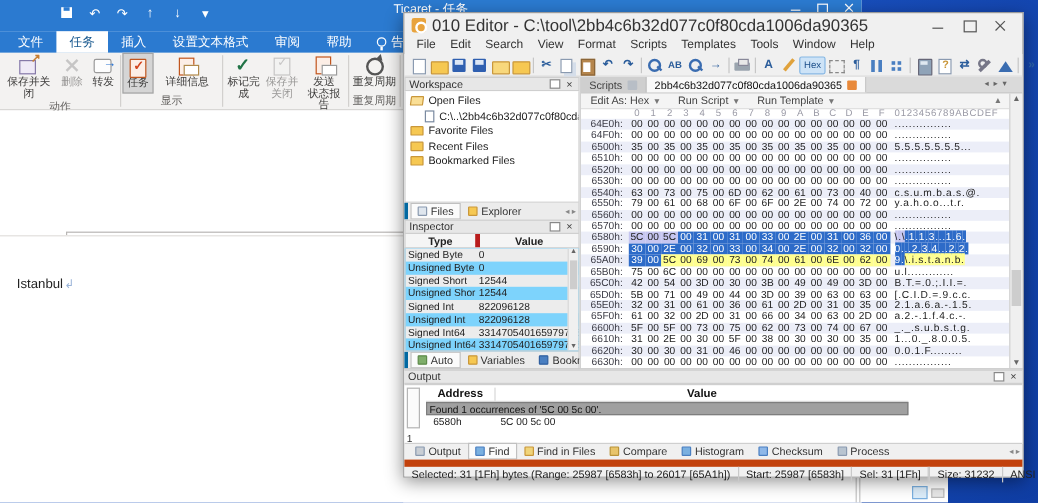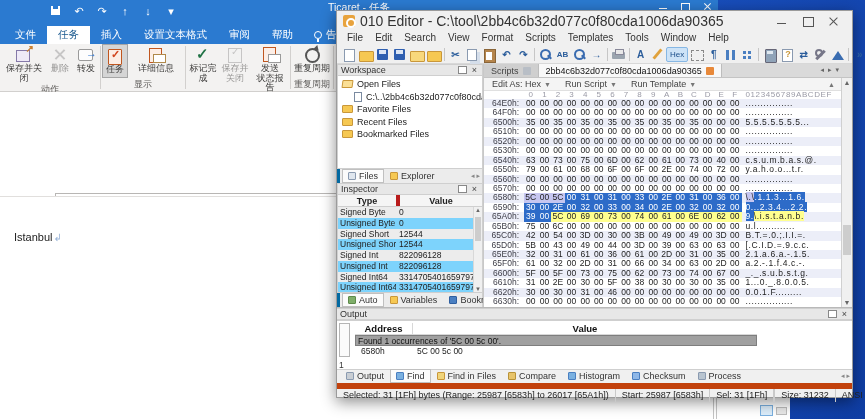--- a/index.html
+++ b/index.html
@@ -874,21 +874,21 @@
             <span class="hb">49</span>
             <span class="hb">00</span>
             <span class="hb">3D</span>
             <span class="hb">00</span>
             <span class="hascii"><span class="hc">B</span><span class="hc">.</span><span class="hc">T</span><span class="hc">.</span><span class="hc">=</span><span class="hc">.</span><span class="hc">0</span><span class="hc">.</span><span class="hc">;</span><span class="hc">.</span><span class="hc">I</span><span class="hc">.</span><span class="hc">I</span><span class="hc">.</span><span class="hc">=</span><span class="hc">.</span></span>
           </div>
           <div class="hexrow">
             <span class="ha">65D0h:</span>
             <span class="hb">5B</span>
             <span class="hb">00</span>
-            <span class="hb">43</span>
+            <span class="hb">71</span>
             <span class="hb">00</span>
             <span class="hb">49</span>
             <span class="hb">00</span>
             <span class="hb">44</span>
             <span class="hb">00</span>
             <span class="hb">3D</span>
             <span class="hb">00</span>
             <span class="hb">39</span>
             <span class="hb">00</span>
             <span class="hb">63</span>

